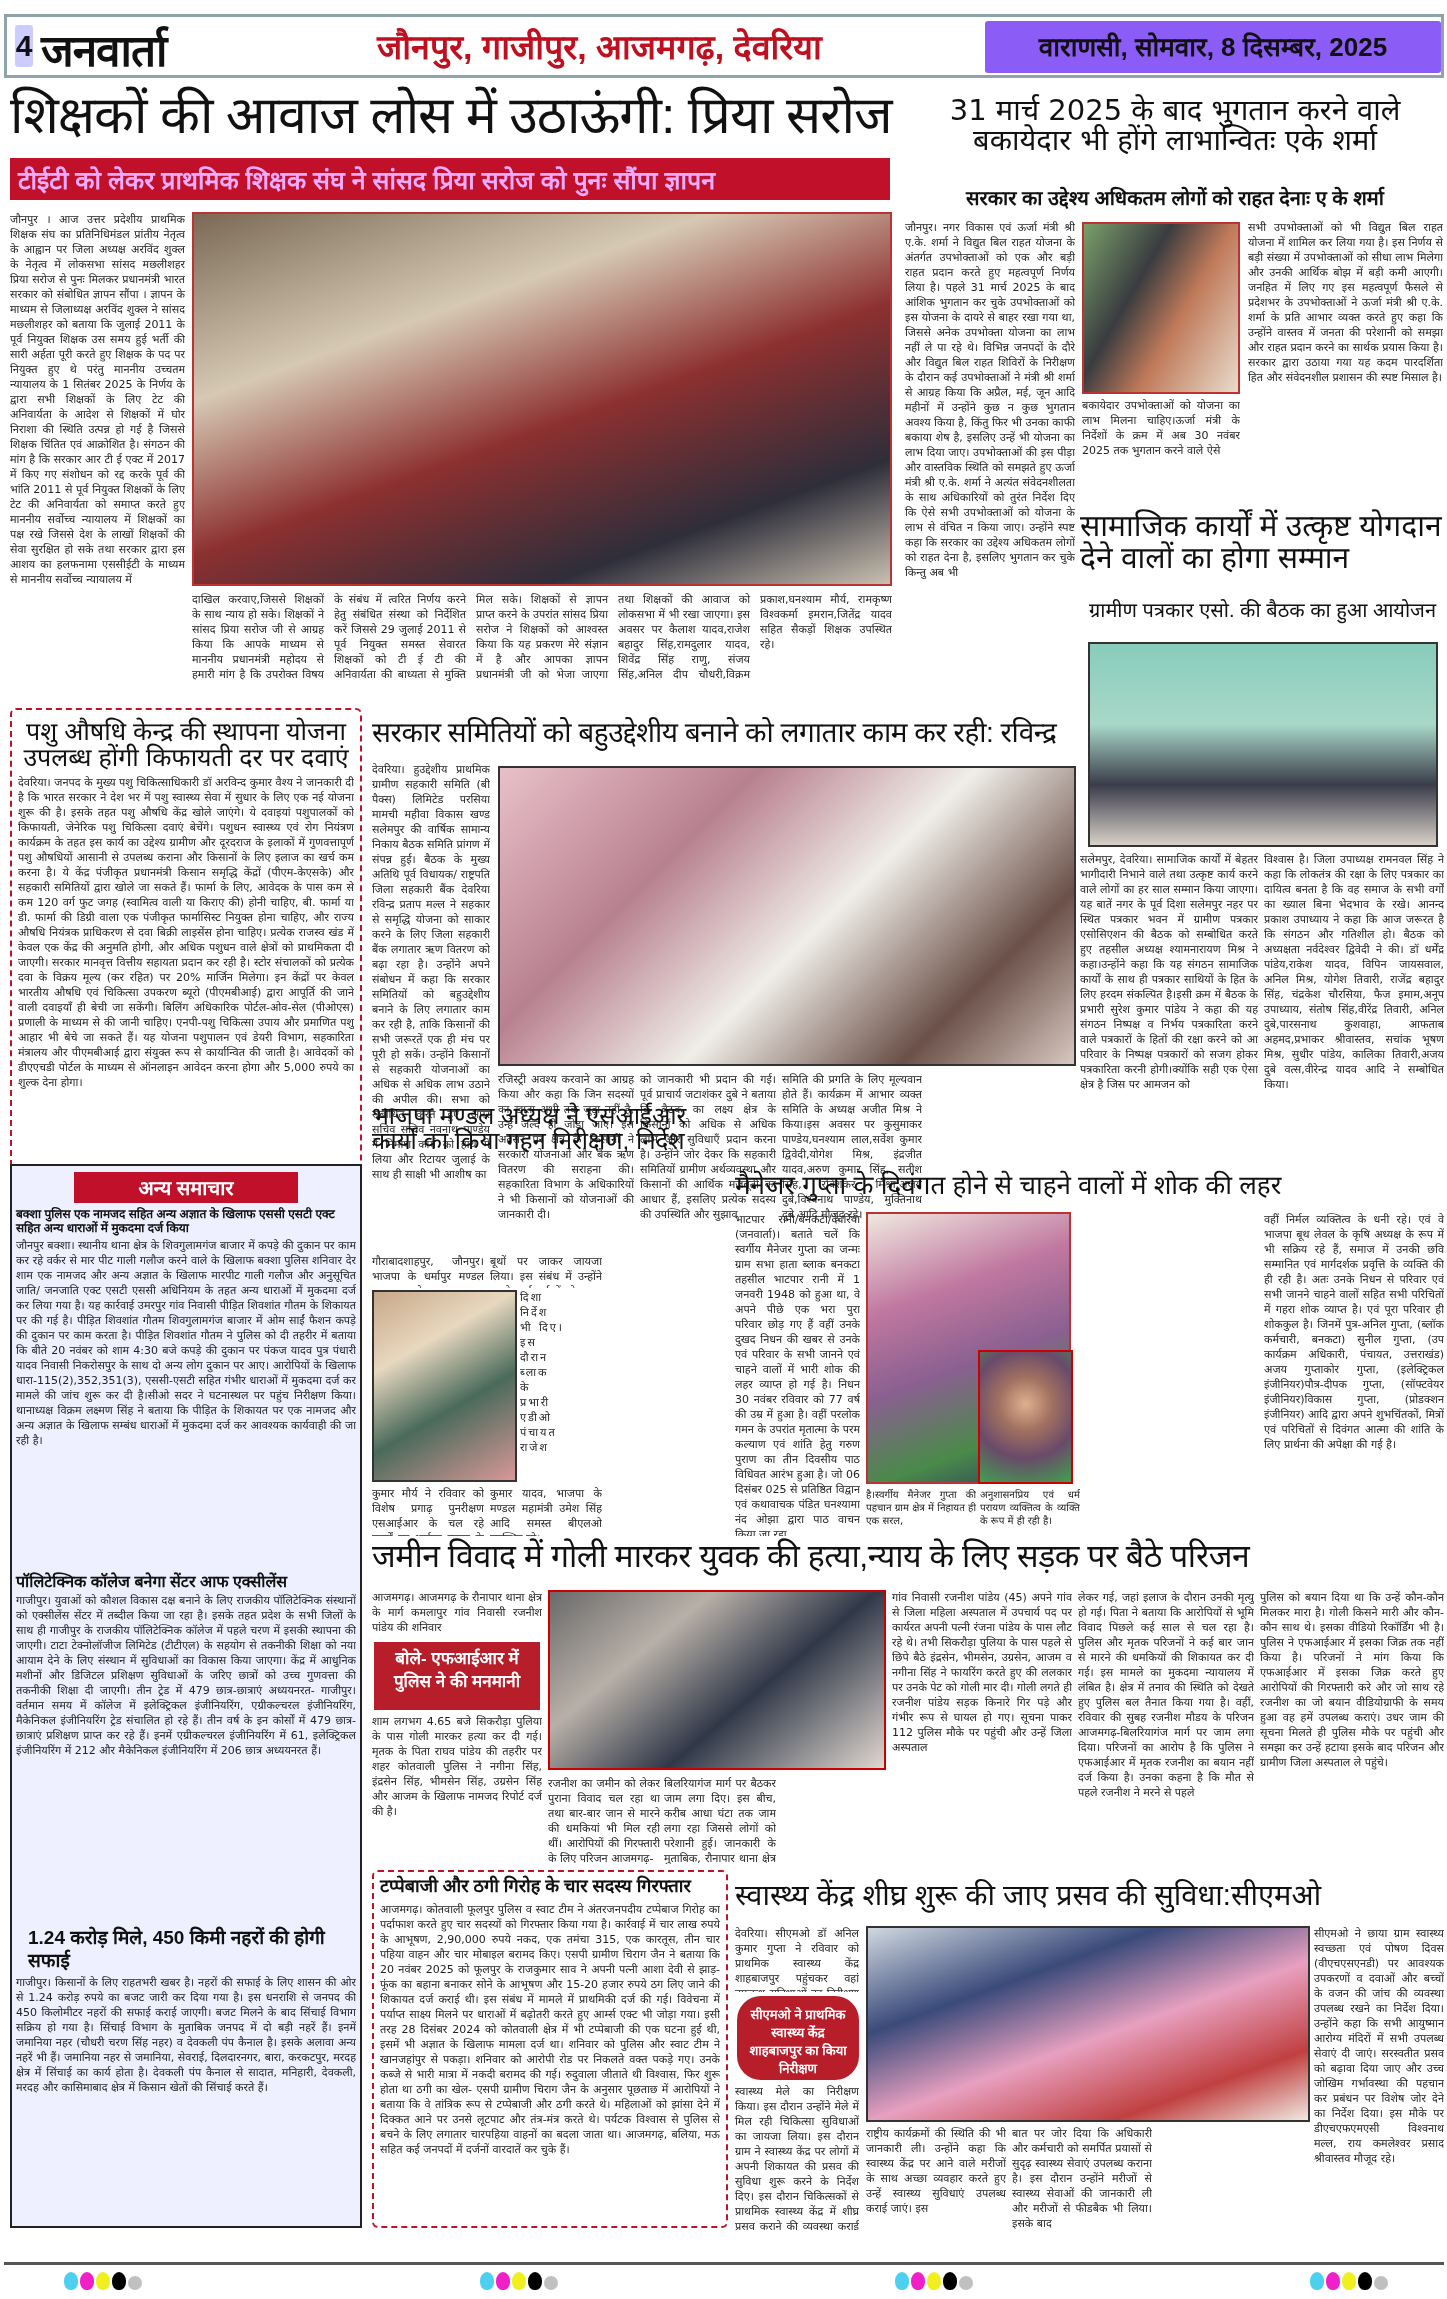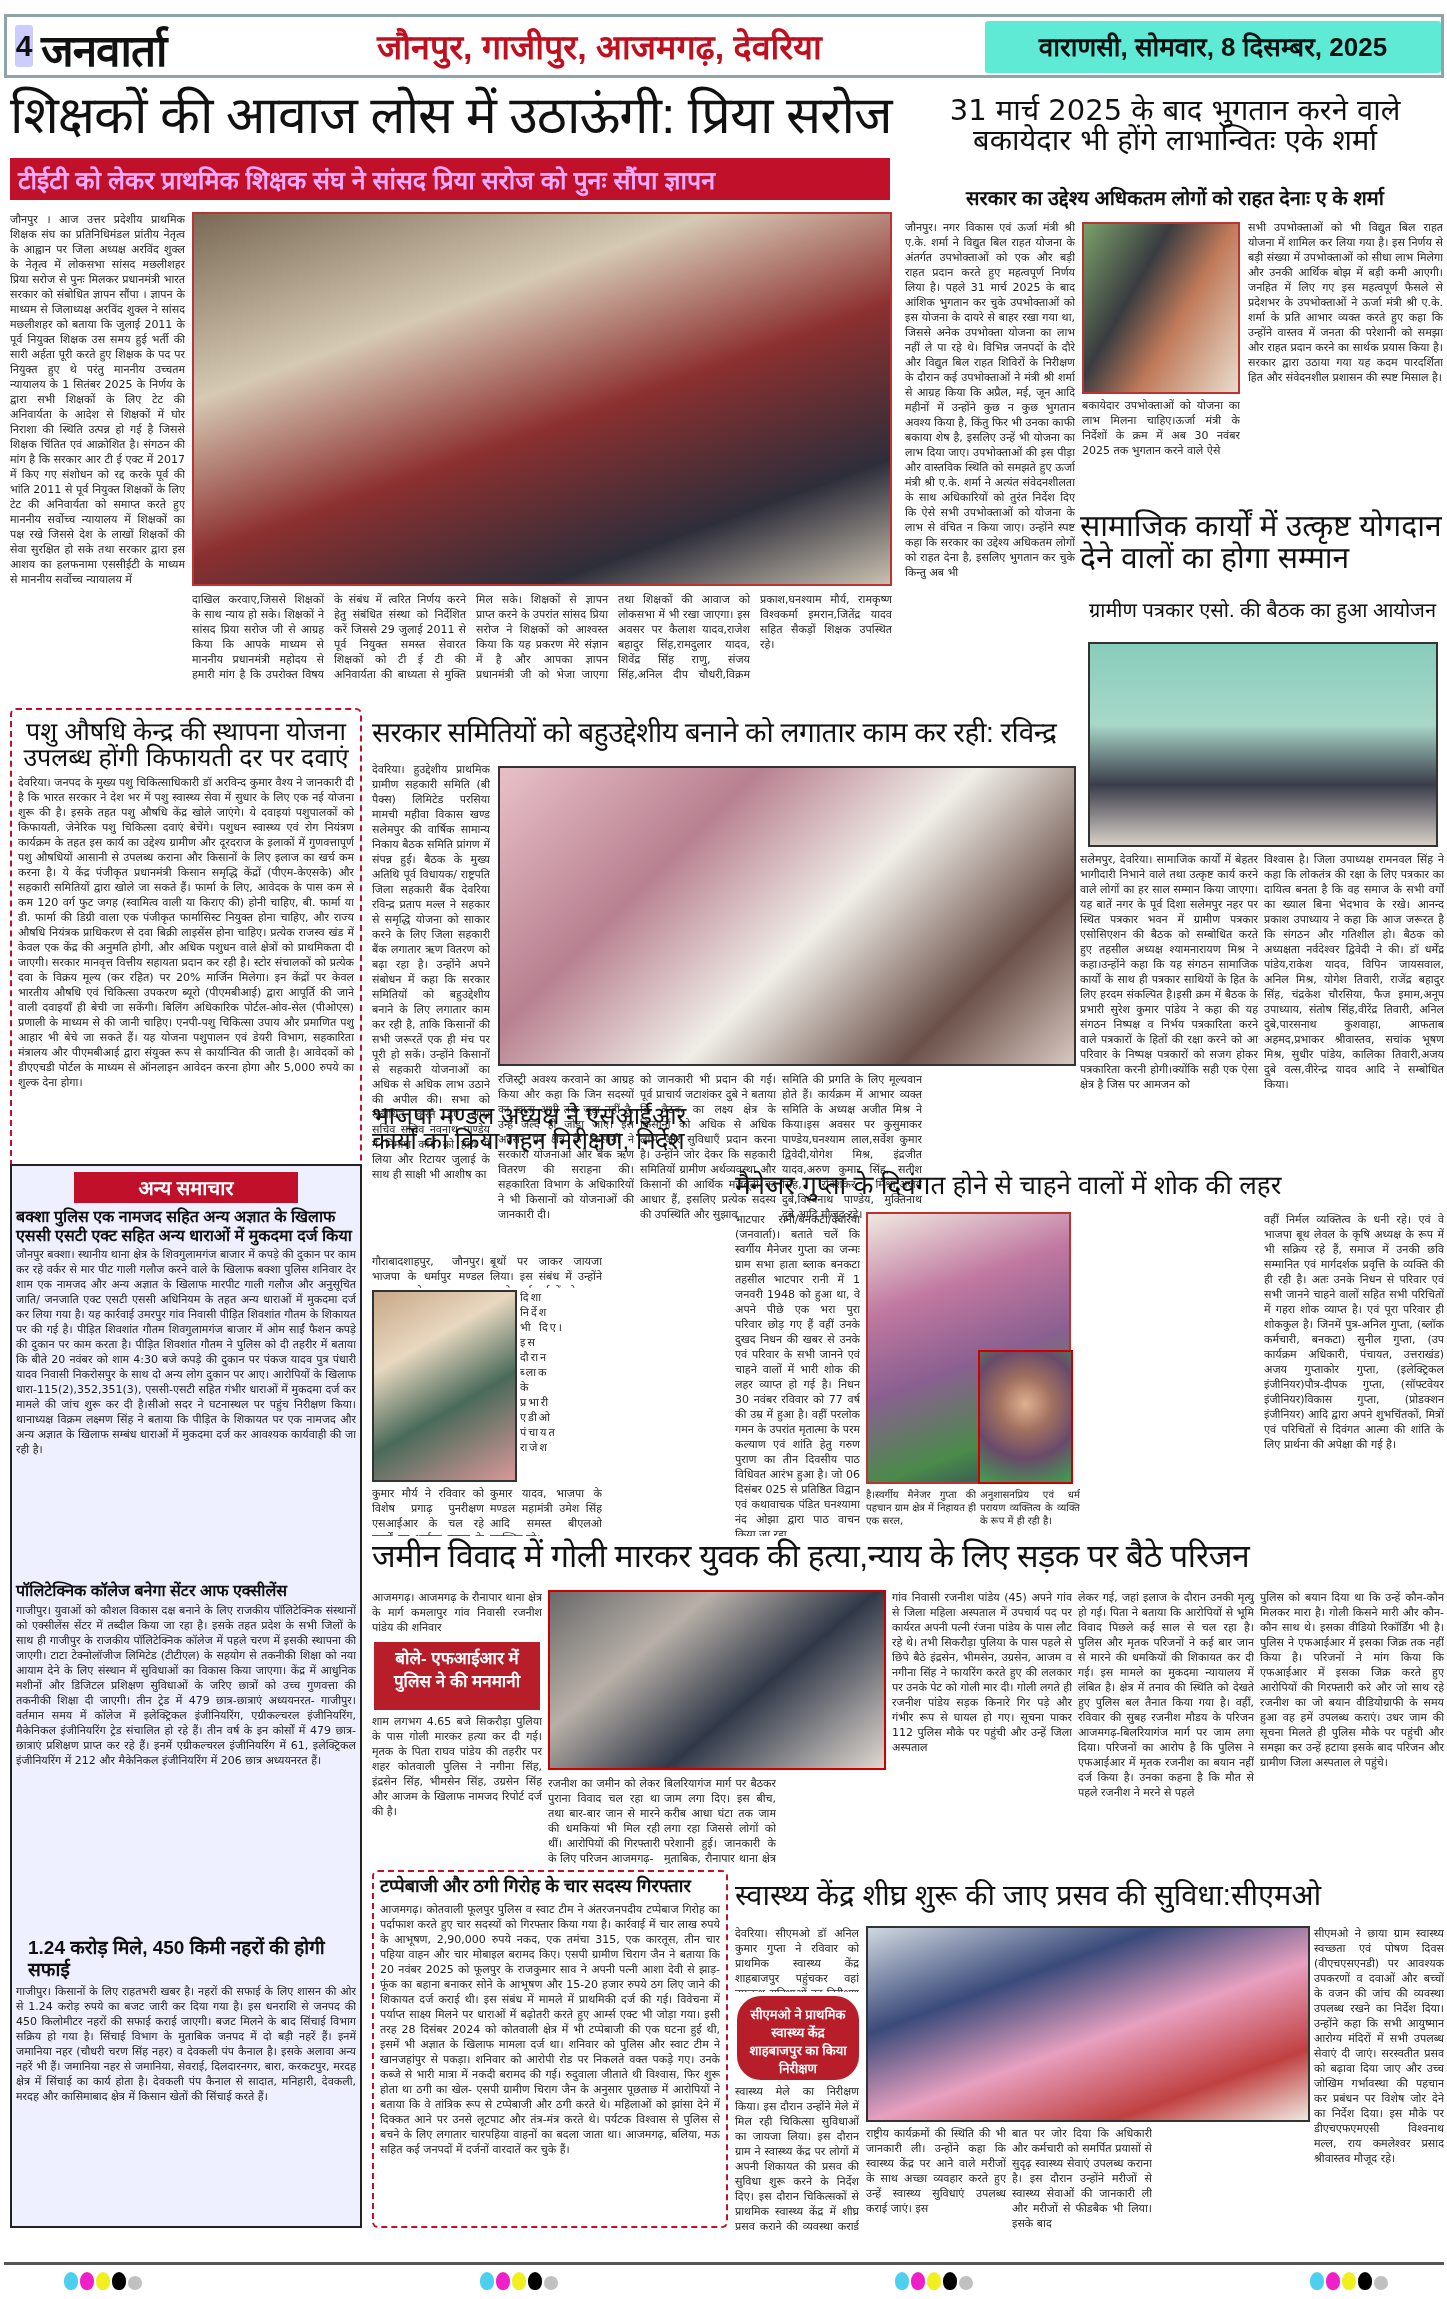--- a/index.html
+++ b/index.html
@@ -2,21 +2,21 @@
 <html><head>
 <meta charset="utf-8">
 <style>
 *{box-sizing:border-box;margin:0;padding:0}
 body{width:1447px;height:2299px;background:#fff;font-family:"DejaVu Sans",sans-serif;color:#111;position:relative;overflow:hidden}
 .abs{position:absolute}
 .masthead{left:4px;top:14px;width:1440px;height:64px;border:3px solid #8fa4a8;background:#fff}
 .pgnum{left:8px;top:8px;width:18px;height:42px;background:#ccccff;border-radius:3px;font:bold 30px "Liberation Sans",sans-serif;text-align:center;line-height:42px}
 .paper{left:34px;top:2px;font:bold 44px "Liberation Sans",sans-serif;letter-spacing:-1px}
 .region{left:370px;top:6px;font:bold 34px "Liberation Sans",sans-serif;color:#c01020}
-.dateblk{right:0;top:4px;width:456px;height:52px;background:#5eead4;border-radius:3px;font:bold 26px "Liberation Sans",sans-serif;text-align:center;line-height:52px}
+.dateblk{right:0;top:4px;width:456px;height:52px;background:#8b5cf6;border-radius:3px;font:bold 26px "Liberation Sans",sans-serif;text-align:center;line-height:52px}
 .h1{font-family:"Liberation Sans",sans-serif;font-weight:normal;line-height:1.05}
 .redbar{background:#c0102a;color:#f0abfc;font:bold 26px "Liberation Sans",sans-serif;padding:4px 8px;white-space:nowrap}
 .txt{font-size:11px;line-height:15px;text-align:justify;color:#222;overflow:hidden}
 .photo{overflow:hidden;border:2px solid #b33}
 .ph1{background:linear-gradient(160deg,#7a6a55 0%,#d6c9b4 30%,#8c3030 55%,#2e2e3a 80%,#c9c0b0 100%)}
 .ph2{background:linear-gradient(120deg,#7aa06a 0%,#3a3c40 35%,#c07a5a 60%,#e8dccc 100%)}
 .ph3{background:linear-gradient(135deg,#e8c0c8 0%,#b88090 30%,#f0eee8 55%,#6a5048 80%,#d8c8c0 100%)}
 .ph4{background:linear-gradient(180deg,#88ccbb 0%,#a8d8c8 40%,#3a3c4a 70%,#d8d0c8 100%)}
 .ph5{background:linear-gradient(150deg,#c8a888 0%,#e8d8c0 30%,#4a6a5a 60%,#d89898 100%)}
 .ph6{background:linear-gradient(160deg,#f0e8e0 0%,#c078a0 30%,#8a6090 55%,#4a8a4a 80%,#2a3a60 100%)}
@@ -67,21 +67,21 @@
 
 <div class="abs h1" style="left:372px;top:718px;width:705px;font-size:28px;font-weight:normal;letter-spacing:-0.5px">सरकार समितियों को बहुउद्देशीय बनाने को लगातार काम कर रही: रविन्द्र</div>
 <div class="abs txt" style="left:372px;top:762px;width:118px;height:470px">देवरिया। हुउद्देशीय प्राथमिक ग्रामीण सहकारी समिति (बी पैक्स) लिमिटेड परसिया मामची महीवा विकास खण्ड सलेमपुर की वार्षिक सामान्य निकाय बैठक समिति प्रांगण में संपन्न हुई। बैठक के मुख्य अतिथि पूर्व विधायक/ राष्ट्रपति जिला सहकारी बैंक देवरिया रविन्द्र प्रताप मल्ल ने सहकार से समृद्धि योजना को साकार करने के लिए जिला सहकारी बैंक लगातार ऋण वितरण को बढ़ा रहा है। उन्होंने अपने संबोधन में कहा कि सरकार समितियों को बहुउद्देशीय बनाने के लिए लगातार काम कर रही है, ताकि किसानों की सभी जरूरतें एक ही मंच पर पूरी हो सकें। उन्होंने किसानों से सहकारी योजनाओं का अधिक से अधिक लाभ उठाने की अपील की। सभा को संबोधित करते हुए अपर सचिव सचिव नवनाथ पाण्डेय ने निर्माण कार्य को हाथ में लिया और रिटायर जुलाई के साथ ही साक्षी भी आशीष का</div>
 <div class="abs photo ph3" style="left:498px;top:766px;width:578px;height:300px;border-color:#333"></div>
 <div class="abs txt" style="left:498px;top:1072px;width:136px;height:160px">रजिस्ट्री अवश्य करवाने का आग्रह किया और कहा कि जिन सदस्यों का खाता अभी तक जुड़ा नहीं है, उन्हें जल्द ही जोड़ा जाए। इस अवसर पर क्षेत्र के किसानों ने सरकारी योजनाओं और बैंक ऋण वितरण की सराहना की। सहकारिता विभाग के अधिकारियों ने भी किसानों को योजनाओं की जानकारी दी।</div>
 <div class="abs txt" style="left:640px;top:1072px;width:136px;height:160px">को जानकारी भी प्रदान की गई। पूर्व प्राचार्य जटाशंकर दुबे ने बताया कि बैठक का लक्ष्य क्षेत्र के किसानों को अधिक से अधिक लाभ और सुविधाएँ प्रदान करना है। उन्होंने जोर देकर कि सहकारी समितियों ग्रामीण अर्थव्यवस्था और किसानों की आर्थिक मजबूती का आधार हैं, इसलिए प्रत्येक सदस्य की उपस्थिति और सुझाव</div>
 <div class="abs txt" style="left:782px;top:1072px;width:140px;height:160px">समिति की प्रगति के लिए मूल्यवान होते हैं। कार्यक्रम में आभार व्यक्त समिति के अध्यक्ष अजीत मिश्र ने किया।इस अवसर पर कुसुमाकर पाण्डेय,घनश्याम लाल,सर्वेश कुमार द्विवेदी,योगेश मिश्र, इंद्रजीत यादव,अरुण कुमार सिंह, सतीश सिंह, रविशंकर मिश्रा,अजय दुबे,विश्वनाथ पाण्डेय, मुक्तिनाथ दुबे आदि मौजूद रहे।</div>
 
 <div class="abs box-solid" style="left:10px;top:1164px;width:352px;height:1064px">
   <div class="sechdr" style="margin:6px 62px 4px">अन्य समाचार</div>
-  <div class="subh" style="margin:0 4px;font-size:16px;color:#111">बक्शा पुलिस एक नामजद सहित अन्य अज्ञात के खिलाफ एससी एसटी एक्ट सहित अन्य धाराओं में मुकदमा दर्ज किया</div>
+  <div class="subh" style="margin:0 4px;font-size:12px;color:#111">बक्शा पुलिस एक नामजद सहित अन्य अज्ञात के खिलाफ एससी एसटी एक्ट सहित अन्य धाराओं में मुकदमा दर्ज किया</div>
   <div class="txt" style="margin:2px 4px;height:330px">जौनपुर बक्शा। स्थानीय थाना क्षेत्र के शिवगुलामगंज बाजार में कपड़े की दुकान पर काम कर रहे वर्कर से मार पीट गाली गलौज करने वाले के खिलाफ बक्शा पुलिस शनिवार देर शाम एक नामजद और अन्य अज्ञात के खिलाफ मारपीट गाली गलौज और अनुसूचित जाति/ जनजाति एक्ट एसटी एससी अधिनियम के तहत अन्य धाराओं में मुकदमा दर्ज कर लिया गया है। यह कार्रवाई उमरपुर गांव निवासी पीड़ित शिवशांत गौतम के शिकायत पर की गई है। पीड़ित शिवशांत गौतम शिवगुलामगंज बाजार में ओम साईं फैशन कपड़े की दुकान पर काम करता है। पीड़ित शिवशांत गौतम ने पुलिस को दी तहरीर में बताया कि बीते 20 नवंबर को शाम 4:30 बजे कपड़े की दुकान पर पंकज यादव पुत्र पंधारी यादव निवासी निकरोसपुर के साथ दो अन्य लोग दुकान पर आए। आरोपियों के खिलाफ धारा-115(2),352,351(3), एससी-एसटी सहित गंभीर धाराओं में मुकदमा दर्ज कर मामले की जांच शुरू कर दी है।सीओ सदर ने घटनास्थल पर पहुंच निरीक्षण किया।थानाध्यक्ष विक्रम लक्ष्मण सिंह ने बताया कि पीड़ित के शिकायत पर एक नामजद और अन्य अज्ञात के खिलाफ सम्बंध धाराओं में मुकदमा दर्ज कर आवश्यक कार्यवाही की जा रही है।</div>
   <div class="subh" style="margin:4px 4px 0;font-size:16px">पॉलिटेक्निक कॉलेज बनेगा सेंटर आफ एक्सीलेंस</div>
   <div class="txt" style="margin:2px 4px;height:330px">गाजीपुर। युवाओं को कौशल विकास दक्ष बनाने के लिए राजकीय पॉलिटेक्निक संस्थानों को एक्सीलेंस सेंटर में तब्दील किया जा रहा है। इसके तहत प्रदेश के सभी जिलों के साथ ही गाजीपुर के राजकीय पॉलिटेक्निक कॉलेज में पहले चरण में इसकी स्थापना की जाएगी। टाटा टेक्नोलॉजीज लिमिटेड (टीटीएल) के सहयोग से तकनीकी शिक्षा को नया आयाम देने के लिए संस्थान में सुविधाओं का विकास किया जाएगा। केंद्र में आधुनिक मशीनों और डिजिटल प्रशिक्षण सुविधाओं के जरिए छात्रों को उच्च गुणवत्ता की तकनीकी शिक्षा दी जाएगी। तीन ट्रेड में 479 छात्र-छात्राएं अध्ययनरत- गाजीपुर। वर्तमान समय में कॉलेज में इलेक्ट्रिकल इंजीनियरिंग, एग्रीकल्चरल इंजीनियरिंग, मैकेनिकल इंजीनियरिंग ट्रेड संचालित हो रहे हैं। तीन वर्ष के इन कोर्सों में 479 छात्र-छात्राएं प्रशिक्षण प्राप्त कर रहे हैं। इनमें एग्रीकल्चरल इंजीनियरिंग में 61, इलेक्ट्रिकल इंजीनियरिंग में 212 और मैकेनिकल इंजीनियरिंग में 206 छात्र अध्ययनरत हैं।</div>
   <div class="subh" style="margin:4px 16px 0;font-size:19px">1.24 करोड़ मिले, 450 किमी नहरों की होगी सफाई</div>
   <div class="txt" style="margin:2px 4px;height:190px">गाजीपुर। किसानों के लिए राहतभरी खबर है। नहरों की सफाई के लिए शासन की ओर से 1.24 करोड़ रुपये का बजट जारी कर दिया गया है। इस धनराशि से जनपद की 450 किलोमीटर नहरों की सफाई कराई जाएगी। बजट मिलने के बाद सिंचाई विभाग सक्रिय हो गया है। सिंचाई विभाग के मुताबिक जनपद में दो बड़ी नहरें हैं। इनमें जमानिया नहर (चौधरी चरण सिंह नहर) व देवकली पंप कैनाल है। इसके अलावा अन्य नहरें भी हैं। जमानिया नहर से जमानिया, सेवराई, दिलदारनगर, बारा, करकटपुर, मरदह क्षेत्र में सिंचाई का कार्य होता है। देवकली पंप कैनाल से सादात, मनिहारी, देवकली, मरदह और कासिमाबाद क्षेत्र में किसान खेतों की सिंचाई करते हैं।</div>
 </div>
 
 <div class="abs h1" style="left:372px;top:1103px;width:360px;font-size:24px;font-weight:normal">भाजपा मण्डल अध्यक्ष ने एसआईआर कार्यों का किया गहन निरीक्षण, निर्देश</div>
 <div class="abs txt" style="left:372px;top:1254px;width:112px;height:34px">गौराबादशाहपुर, जौनपुर। भाजपा के धर्मापुर मण्डल अध्यक्ष सन्तोष</div>
 <div class="abs txt" style="left:490px;top:1254px;width:112px;height:34px">बूथों पर जाकर जायजा लिया। इस संबंध में उन्होंने अपने कार्यकर्ताओं को</div>

